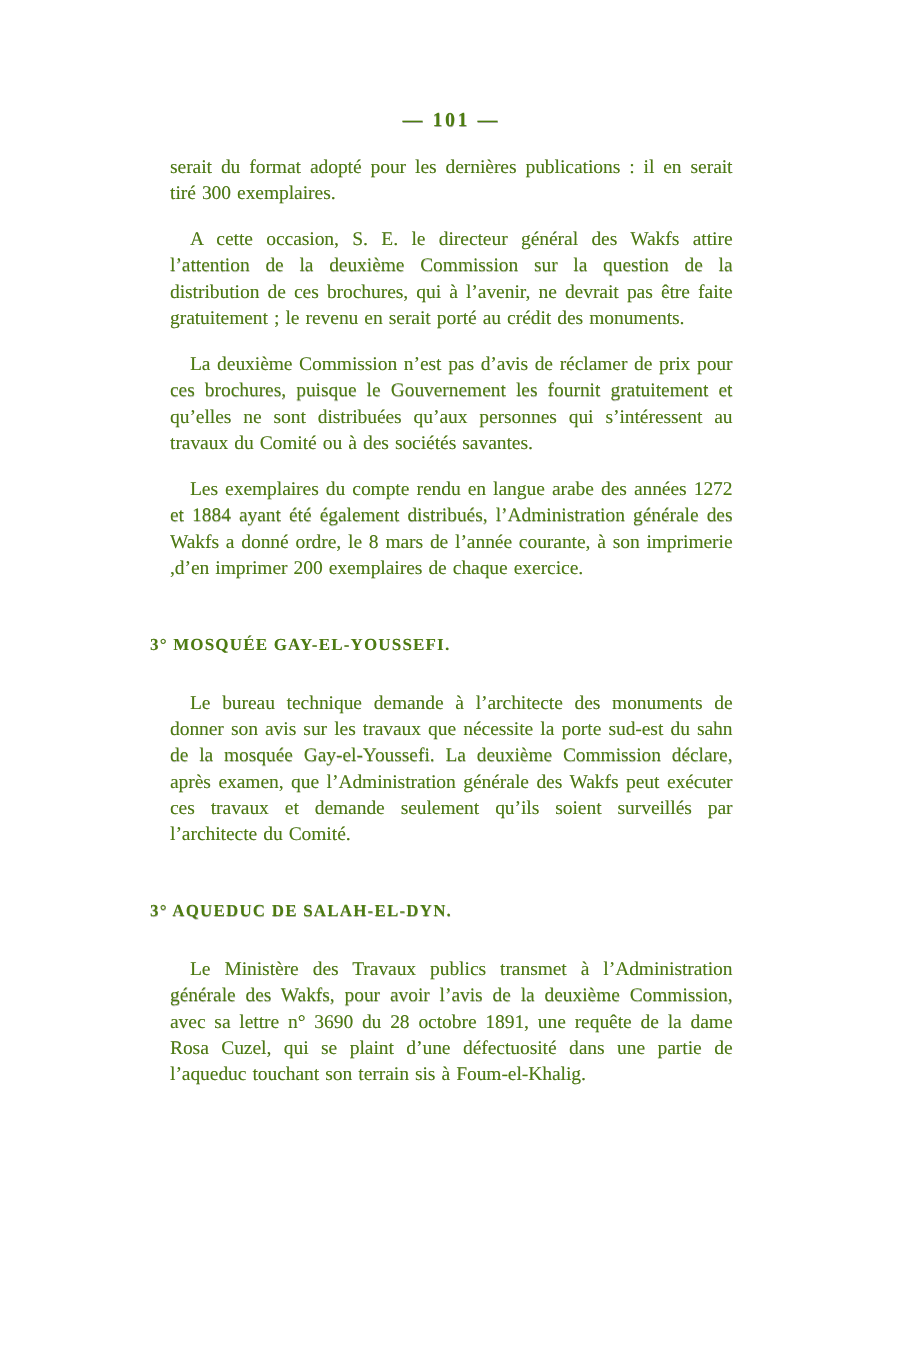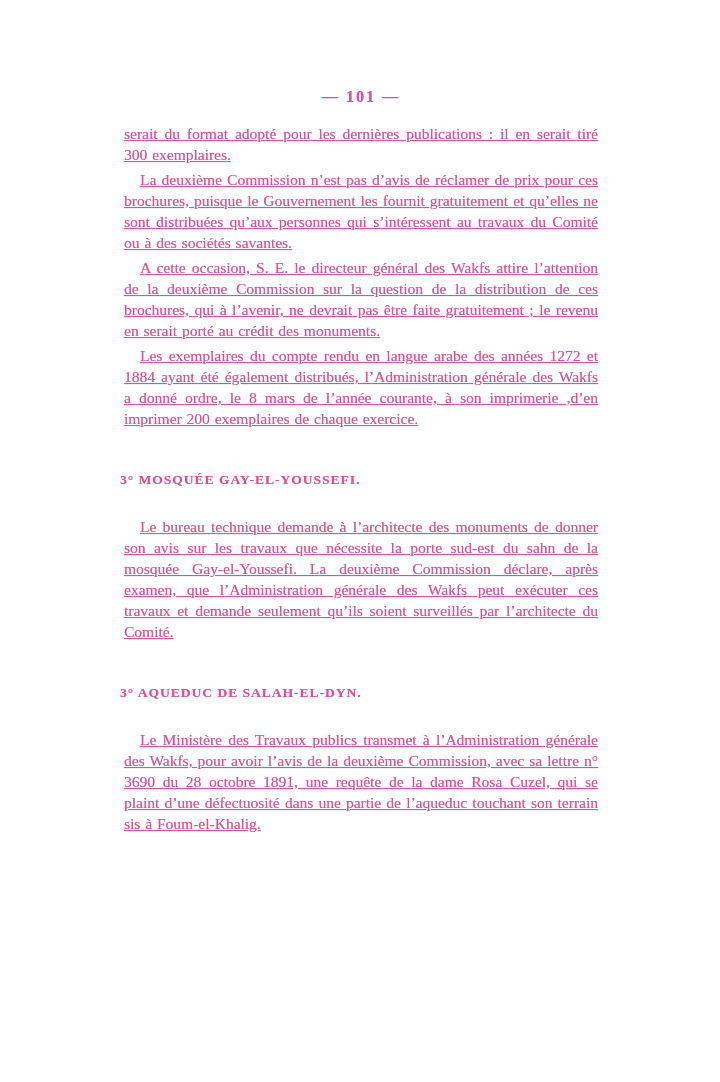--- a/index.html
+++ b/index.html
@@ -6,21 +6,21 @@
     margin: 0;
     padding: 0;
     background: #ffffff;
   }
   .page {
     position: relative;
     width: 720px;
     height: 1082px;
     box-sizing: border-box;
     background: #ffffff;
-    color: #ec4899;
+    color: #4d7c0f;
     font-family: "Liberation Serif", "DejaVu Serif", serif;
     padding: 88px 118px 2px 120px;
     overflow: hidden;
   }
   .page-header {
     text-align: center;
     margin-bottom: 17px;
   }
   .page-number {
     font-size: 16px;
@@ -29,24 +29,23 @@
     text-shadow: 0.2px 0.2px 0 rgba(0,0,0,0.35);
   }
   .text-column {
     width: 482px;
     text-align: justify;
     font-size: 15.5px;
     line-height: 21px;
     text-shadow: 0.2px 0.2px 0 rgba(0,0,0,0.3);
   }
   .paragraph {
-    margin: 4px;
+    margin: 16px;
     text-indent: 16px;
     word-spacing: 1px;
-    text-decoration: underline;
   }
   .paragraph.no-indent {
     text-indent: 0;
   }
   .section-heading {
     text-align: left;
     font-size: 13.5px;
     font-weight: bold;
     letter-spacing: 1px;
     margin: 40px 0 26px 0;
@@ -55,21 +54,21 @@
 </style>
 </head>
 <body>
 
 <div class="page">
   <header class="page-header">
     <span class="page-number">— 101 —</span>
   </header>
   <main class="text-column" id="text-column">
       <p class="paragraph no-indent">serait du format adopté pour les dernières publications : il en serait tiré 300 exemplaires.</p>
+      <p class="paragraph">A cette occasion, S. E. le directeur général des Wakfs attire l’attention de la deuxième Commission sur la question de la distribution de ces brochures, qui à l’avenir, ne devrait pas être faite gratuitement ; le revenu en serait porté au crédit des monuments.</p>
       <p class="paragraph">La deuxième Commission n’est pas d’avis de réclamer de prix pour ces brochures, puisque le Gouvernement les fournit gratuitement et qu’elles ne sont distribuées qu’aux personnes qui s’intéressent au travaux du Comité ou à des sociétés savantes.</p>
-      <p class="paragraph">A cette occasion, S. E. le directeur général des Wakfs attire l’attention de la deuxième Commission sur la question de la distribution de ces brochures, qui à l’avenir, ne devrait pas être faite gratuitement ; le revenu en serait porté au crédit des monuments.</p>
       <p class="paragraph">Les exemplaires du compte rendu en langue arabe des années 1272 et 1884 ayant été également distribués, l’Administration générale des Wakfs a donné ordre, le 8 mars de l’année courante, à son imprimerie ,d’en imprimer 200 exemplaires de chaque exercice.</p>
       <h2 class="section-heading">3° MOSQUÉE GAY-EL-YOUSSEFI.</h2>
       <p class="paragraph">Le bureau technique demande à l’architecte des monuments de donner son avis sur les travaux que nécessite la porte sud-est du sahn de la mosquée Gay-el-Youssefi. La deuxième Commission déclare, après examen, que l’Administration générale des Wakfs peut exécuter ces travaux et demande seulement qu’ils soient surveillés par l’architecte du Comité.</p>
       <h2 class="section-heading">3° AQUEDUC DE SALAH-EL-DYN.</h2>
       <p class="paragraph">Le Ministère des Travaux publics transmet à l’Administration générale des Wakfs, pour avoir l’avis de la deuxième Commission, avec sa lettre n° 3690 du 28 octobre 1891, une requête de la dame Rosa Cuzel, qui se plaint d’une défectuosité dans une partie de l’aqueduc touchant son terrain sis à Foum-el-Khalig.</p>
     </main>
 </div>
 
 </body></html>

